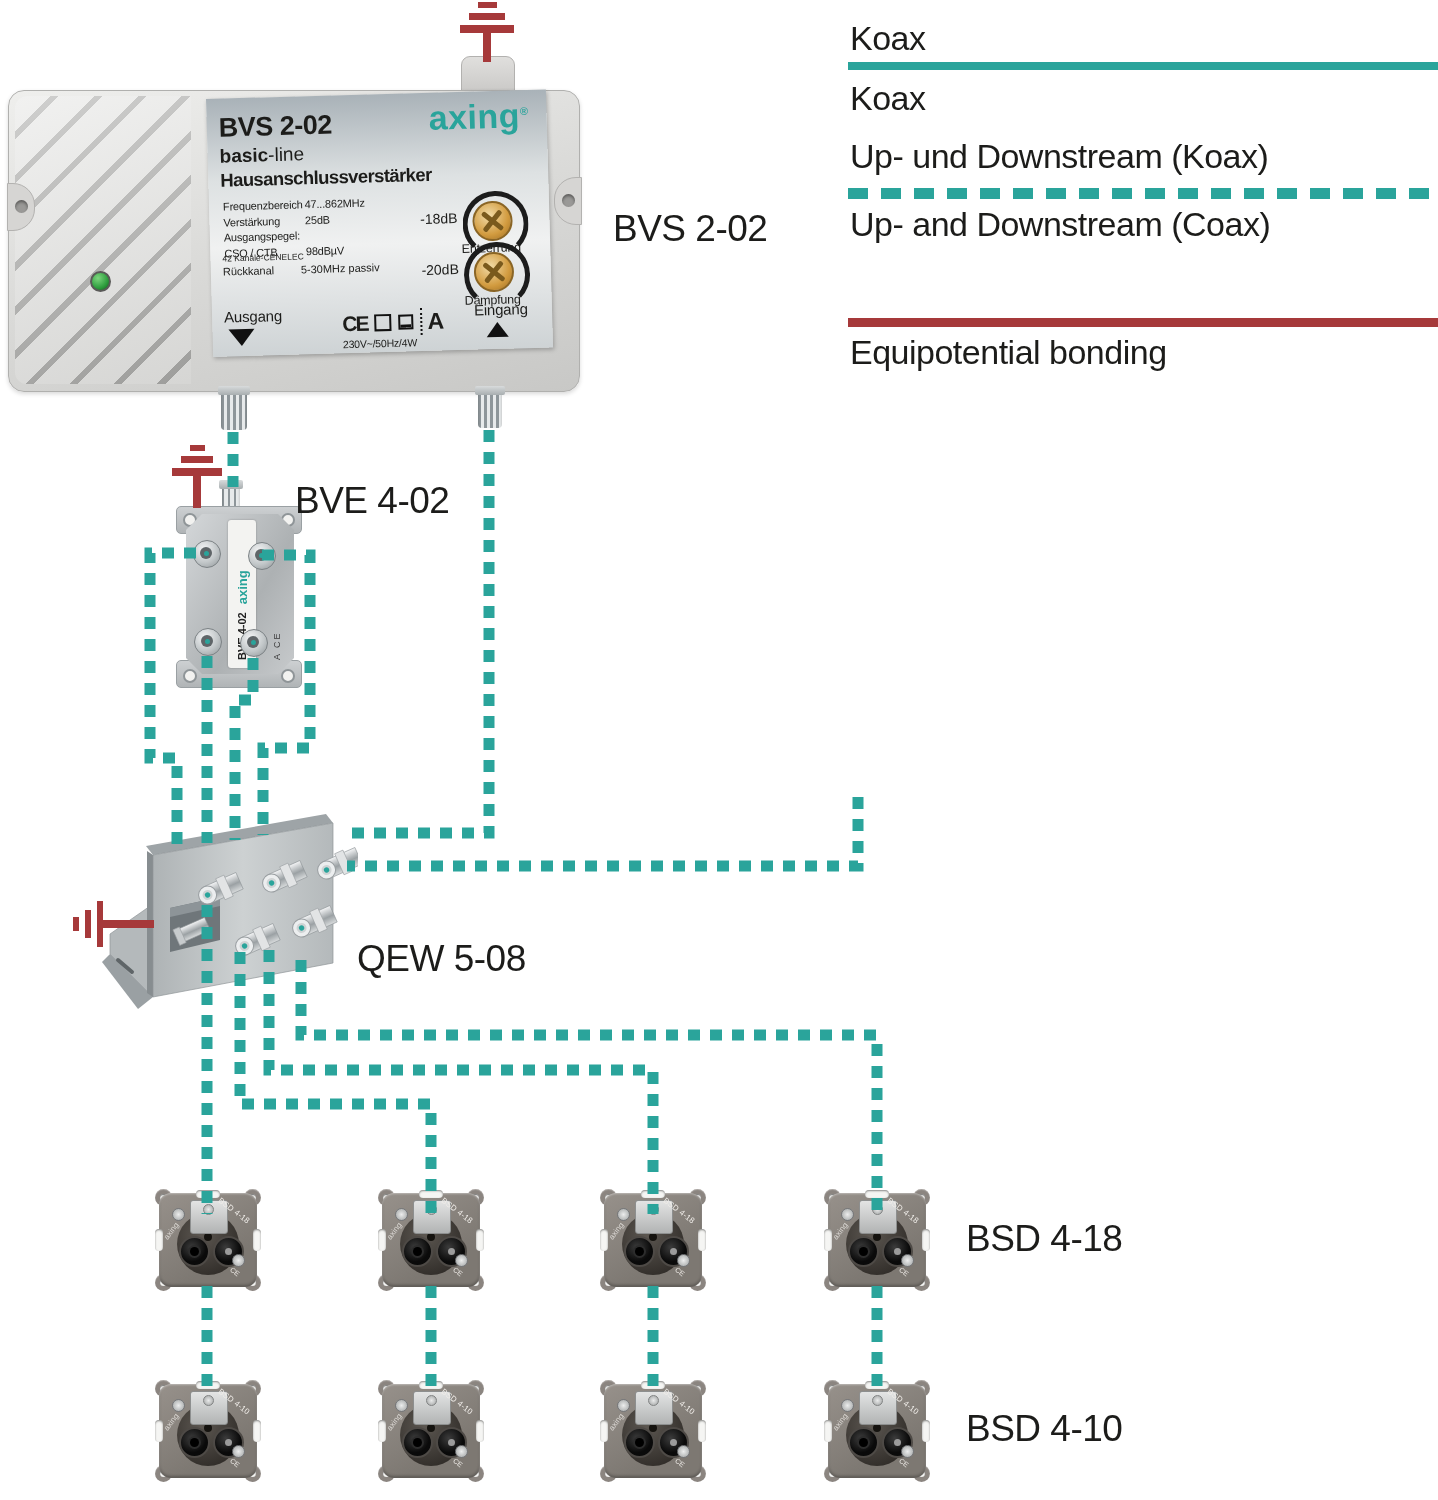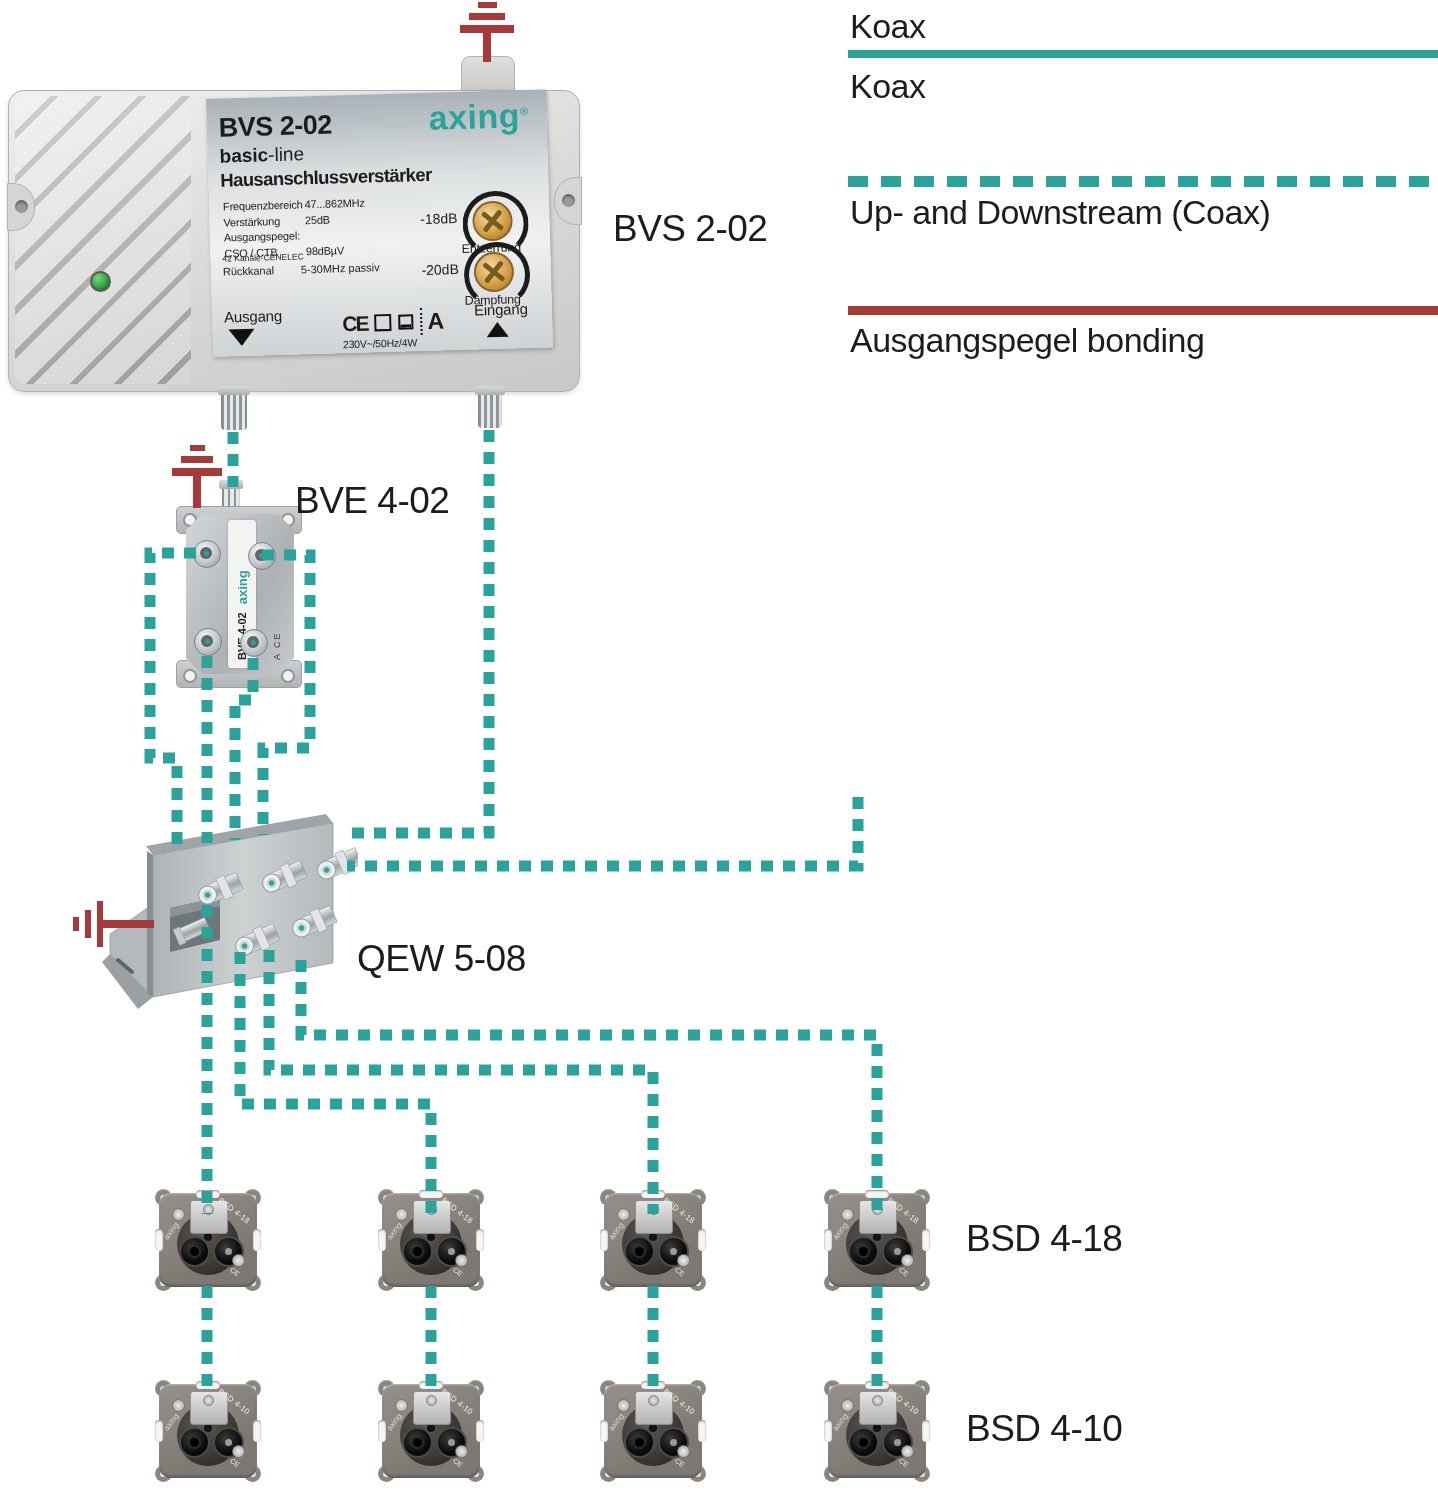--- a/index.html
+++ b/index.html
@@ -1,20 +1,20 @@
 <!DOCTYPE html>
 <html style="--coax: #2AA49B; --bond: #A6393A; --brand: #2AA49B; --led: #2e9e3e;"><head>
 <meta charset="utf-8">
 <style>
   html,body{margin:0;padding:0;background:#fff;}
   #stage{position:relative;width:1438px;height:1500px;background:#fff;overflow:hidden;
          font-family:"Liberation Sans",sans-serif;color:#1c1c1a;}
   .abs{position:absolute;}
   
-  #legend{position:absolute;left:848px;top:0;width:590px;height:372px;}
+  #legend{position:absolute;left:848px;top:12px;width:590px;height:372px;}
   .lg-label{position:absolute;left:2px;font-size:34px;line-height:40px;letter-spacing:-0.5px;color:#1c1c1a;white-space:nowrap;}
   .lg-solid{position:absolute;left:0;width:590px;height:8px;background:var(--coax);}
   .lg-dash{position:absolute;left:0;width:590px;height:11px;
            background:repeating-linear-gradient(90deg,var(--coax) 0 20px,transparent 20px 33px);}
   .lg-bond{position:absolute;left:0;width:590px;height:9px;background:var(--bond);}
   
   .big-label{position:absolute;font-size:37px;letter-spacing:-0.5px;color:#1c1c1a;white-space:nowrap;z-index:50;}
   
   #bvs-tab{left:461px;top:56px;width:52px;height:40px;background:linear-gradient(#e0dfdd,#c7c6c4);
            border-radius:9px 9px 0 0;border:1px solid #b2b1af;}
@@ -128,24 +128,25 @@
 </style>
 </head>
 <body>
 
 <div id="stage">
 
   <div id="legend">
     <div class="lg-label" style="top:6px">Koax</div>
     <div class="lg-solid" style="top:50px"></div>
     <div class="lg-label" style="top:66px">Koax</div>
+    <div class="lg-label" style="top:124px">Up- und Downstream (Koax)</div>
     <div class="lg-dash" style="top:176px"></div>
     <div class="lg-label" style="top:192px">Up- and Downstream (Coax)</div>
     <div class="lg-bond" style="top:306px"></div>
-    <div class="lg-label" style="top:320px">Ausgangspegel bonding</div>
+    <div class="lg-label" style="top:320px">Equipotential bonding</div>
   </div>
 
   <div class="abs" id="bvs-tab"></div>
   <div class="abs" id="bvs-case">
     <div class="abs" id="bvs-stripes"></div>
     <div class="abs ear" id="ear-l">
         <div class="ear-hole"></div>
       </div>
     <div class="abs ear" id="ear-r">
         <div class="ear-hole"></div>

